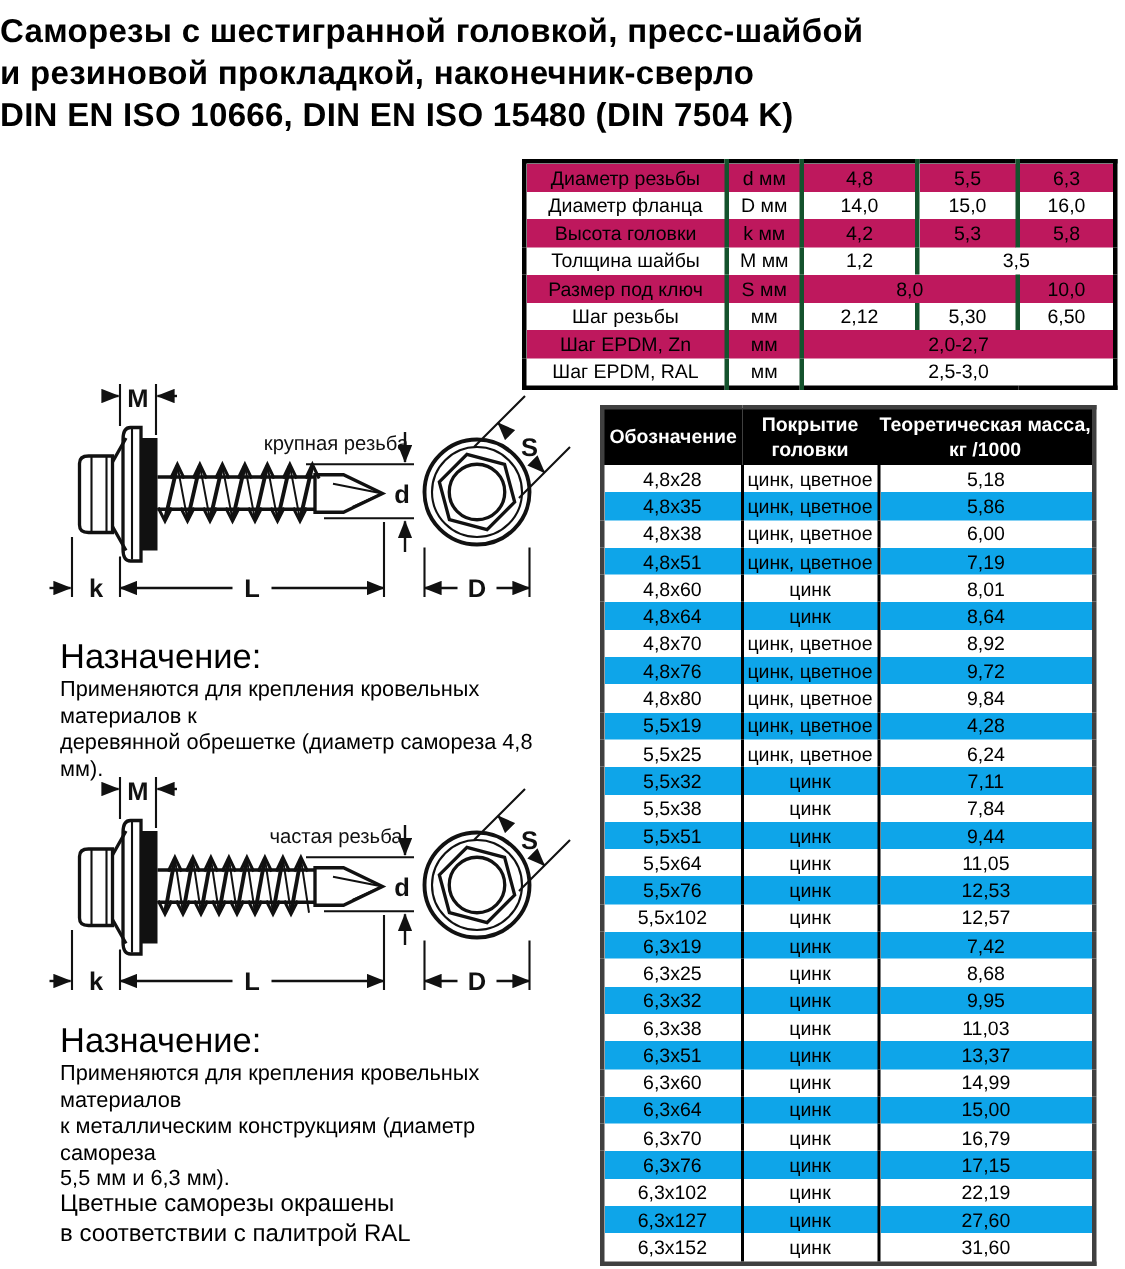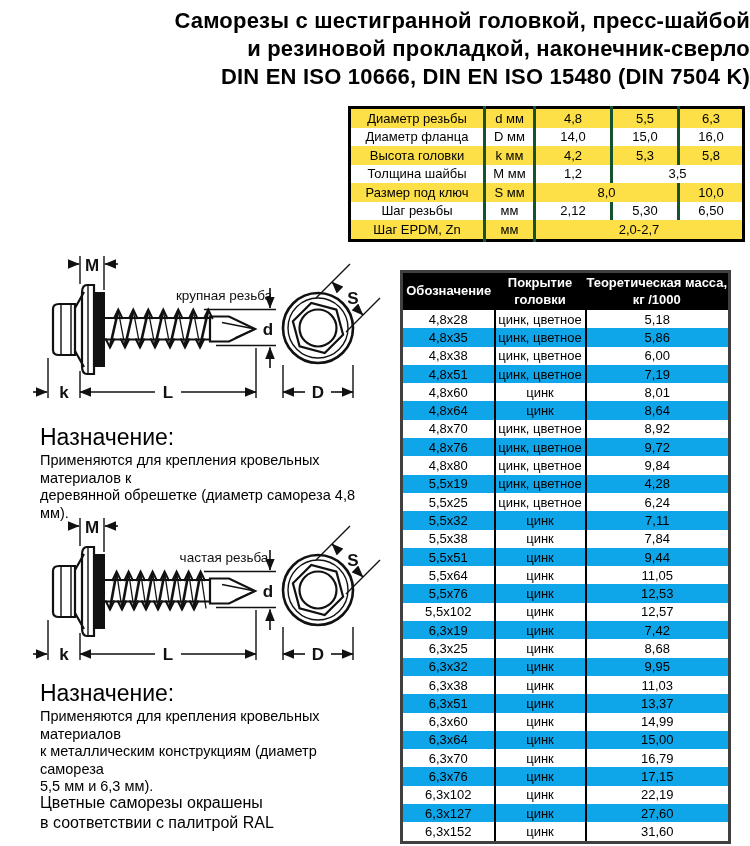--- a/index.html
+++ b/index.html
@@ -1,29 +1,29 @@
 <!DOCTYPE html>
 <html><head>
 <meta charset="utf-8">
 <style>
   html,body{margin:0;padding:0;background:#fff;}
   .page{position:relative;width:750px;height:846px;background:#ffffff;
         font-family:"Liberation Sans",sans-serif;color:#000;overflow:hidden;}
 
-  .title{position:absolute;top:7px;left:0;width:750px;text-align:right;
+  .title{position:absolute;top:7px;left:0;width:750px;text-align:left;
          font-weight:bold;font-size:22px;line-height:28px;letter-spacing:0.2px;}
 
   table{border-collapse:collapse;}
 
   
   .spec{position:absolute;left:348px;top:106px;width:394px;border:3px solid #000;table-layout:fixed;}
   .spec td{font-size:13px;text-align:center;height:18.5px;padding:0;
            border-left:3px solid #14532d;overflow:hidden;white-space:nowrap;}
   .spec td.first{border-left:none;}
-  .spec tr.odd{background:#fde047;}
+  .spec tr.odd{background:#be185d;}
 
   
   .main{position:absolute;left:400px;top:270px;width:328px;border:3px solid #404040;table-layout:fixed;}
   .main th{background:#000;color:#fff;font-size:13px;font-weight:bold;height:37px;
            white-space:pre-line;line-height:1.25;padding:0;vertical-align:middle;}
   .main td{font-size:13px;text-align:center;height:18.3px;padding:0;
            border-left:2px solid #000;overflow:hidden;white-space:nowrap;}
   .main td.first{border-left:none;}
   .main tbody tr.even{background:#0ea5e9;}
 
@@ -99,20 +99,25 @@
           <td class="first">Шаг резьбы</td>
           <td>мм</td>
           <td>2,12</td>
           <td>5,30</td>
           <td>6,50</td>
         </tr>
         <tr class="odd">
           <td class="first">Шаг EPDM, Zn</td>
           <td>мм</td>
           <td colspan="3">2,0-2,7</td>
+        </tr>
+        <tr class="">
+          <td class="first">Шаг EPDM, RAL</td>
+          <td>мм</td>
+          <td colspan="3">2,5-3,0</td>
         </tr>
       </tbody>
   </table>
 
   <svg width="360" height="160" viewBox="0 0 360 160" style="left:28px;top:252px;">
     <defs>
       <marker id="ah" viewBox="0 0 10 8" refX="9.5" refY="4" markerWidth="12" markerHeight="9.6" orient="auto-start-reverse" markerUnits="userSpaceOnUse">
         <path d="M0,0 L10,4 L0,8 Z" fill="#111"></path>
       </marker>
       <g id="screwBase">

